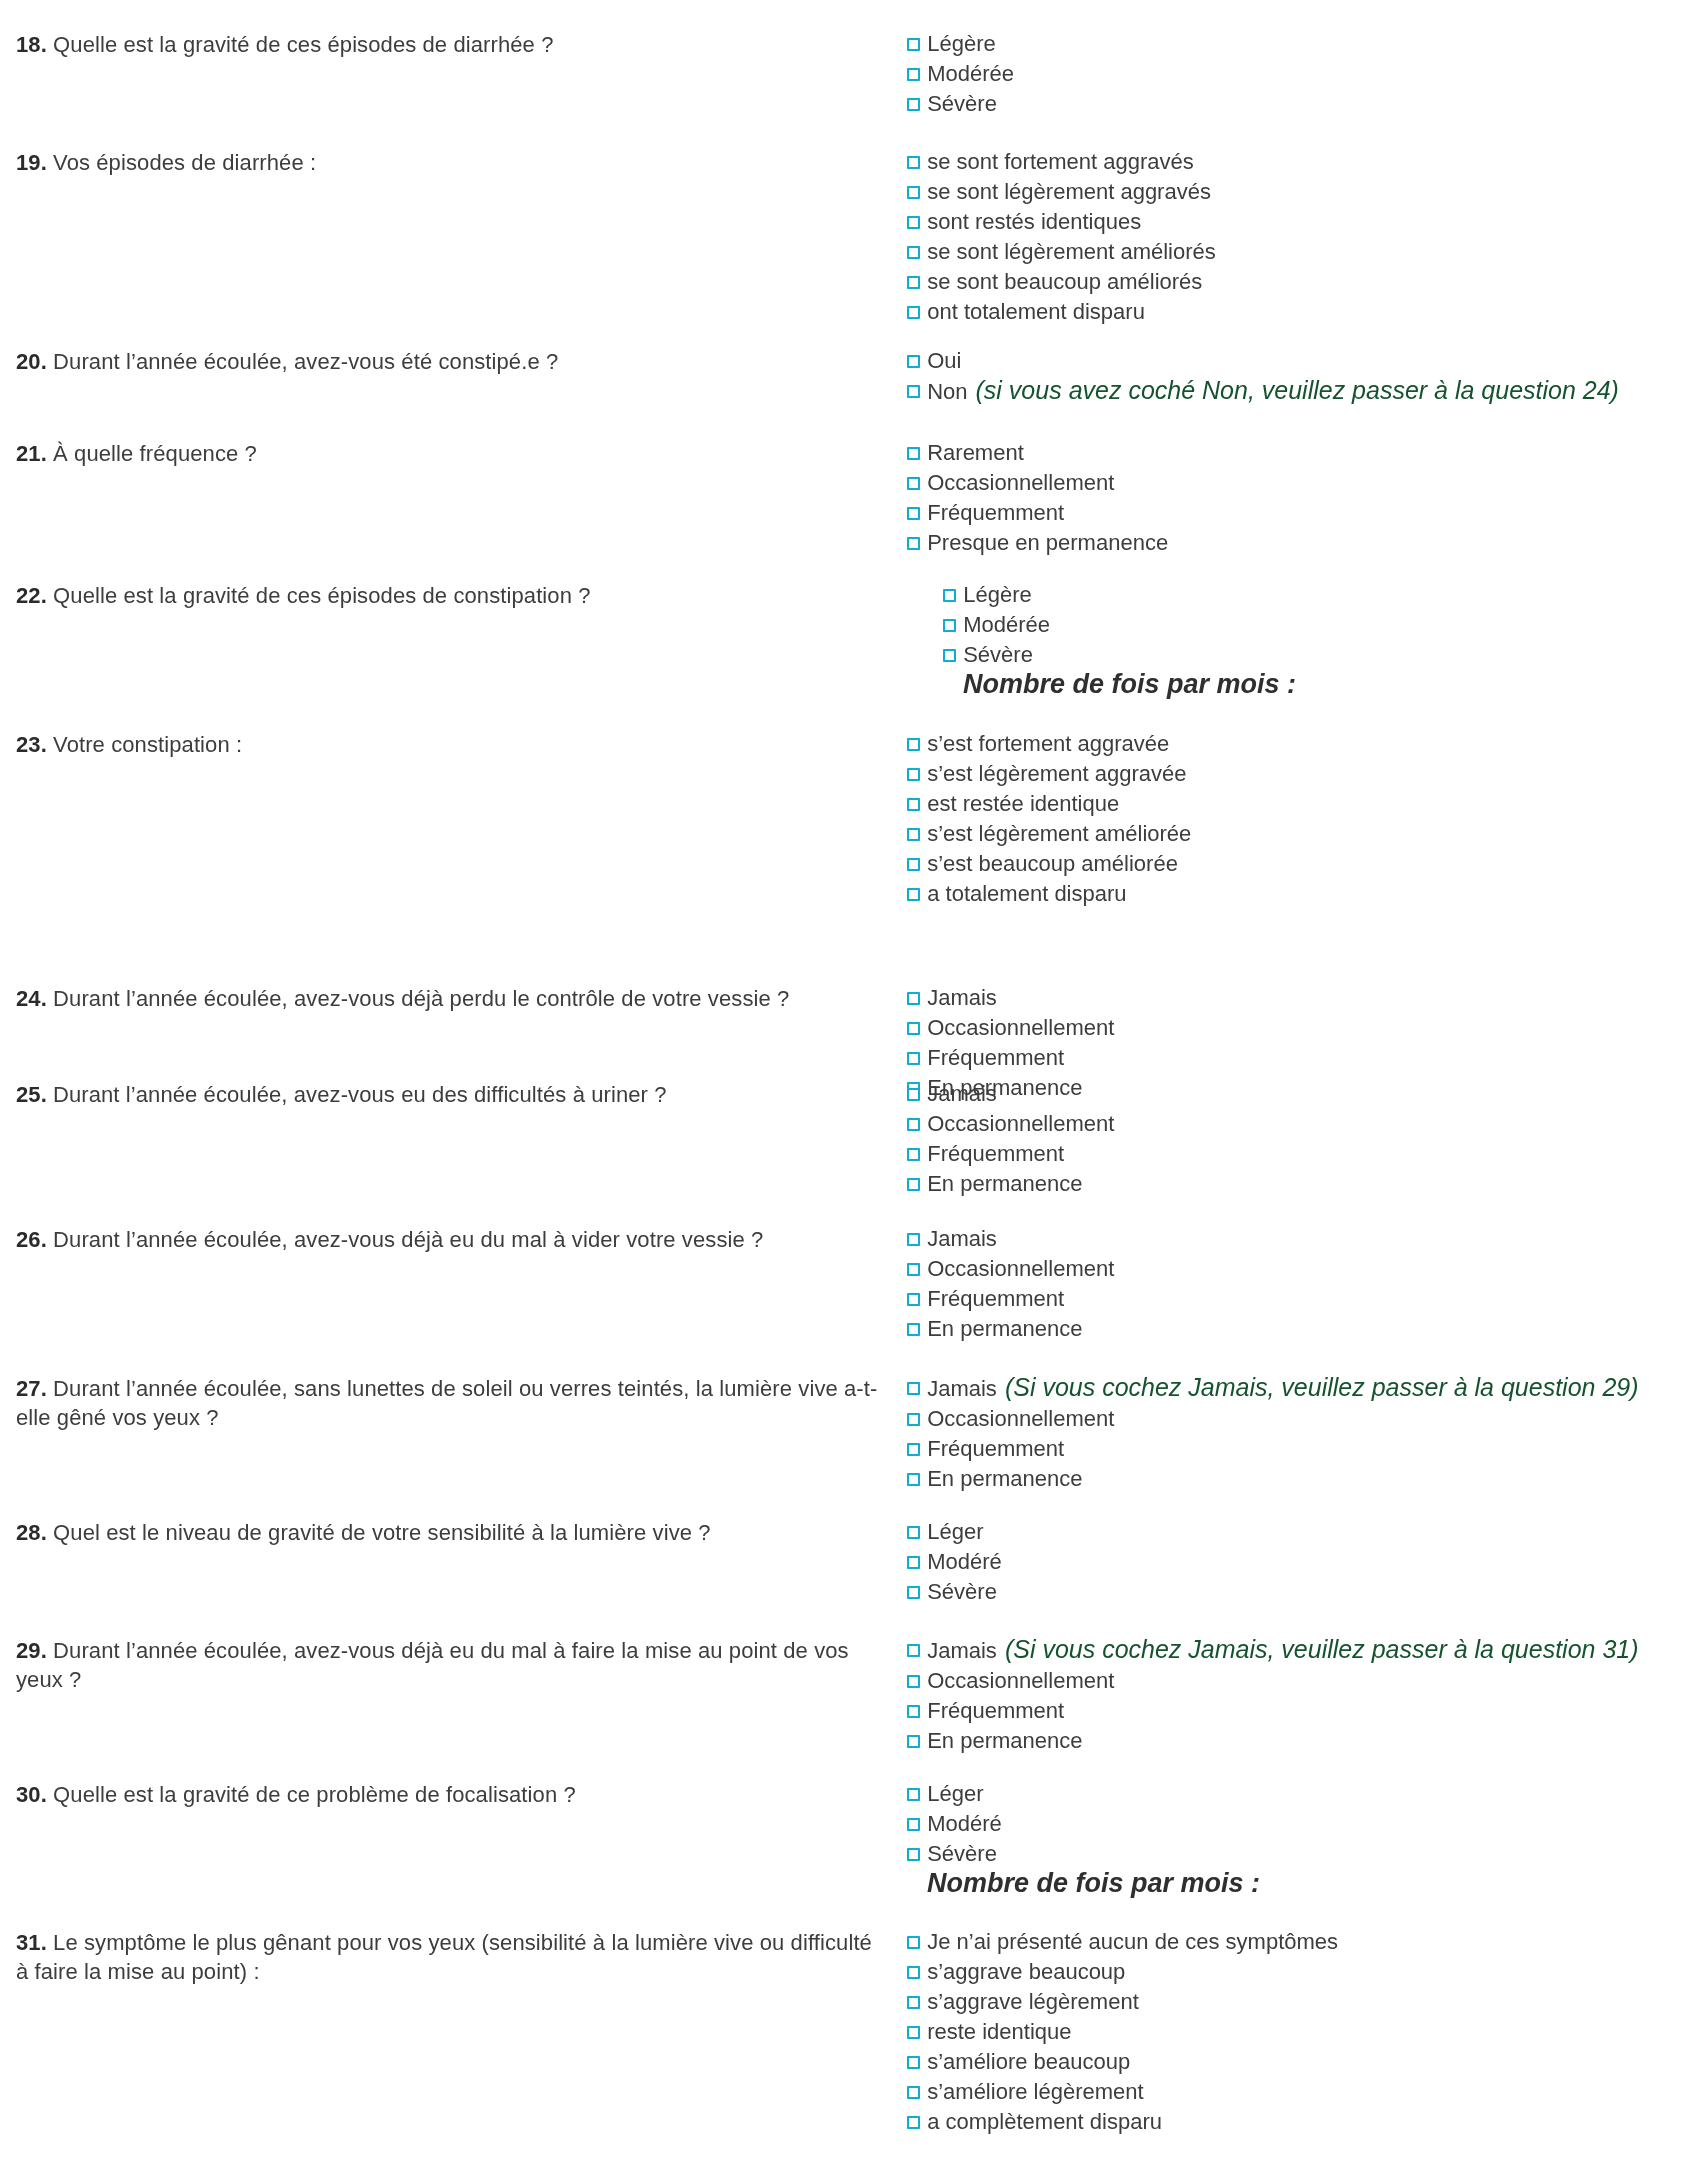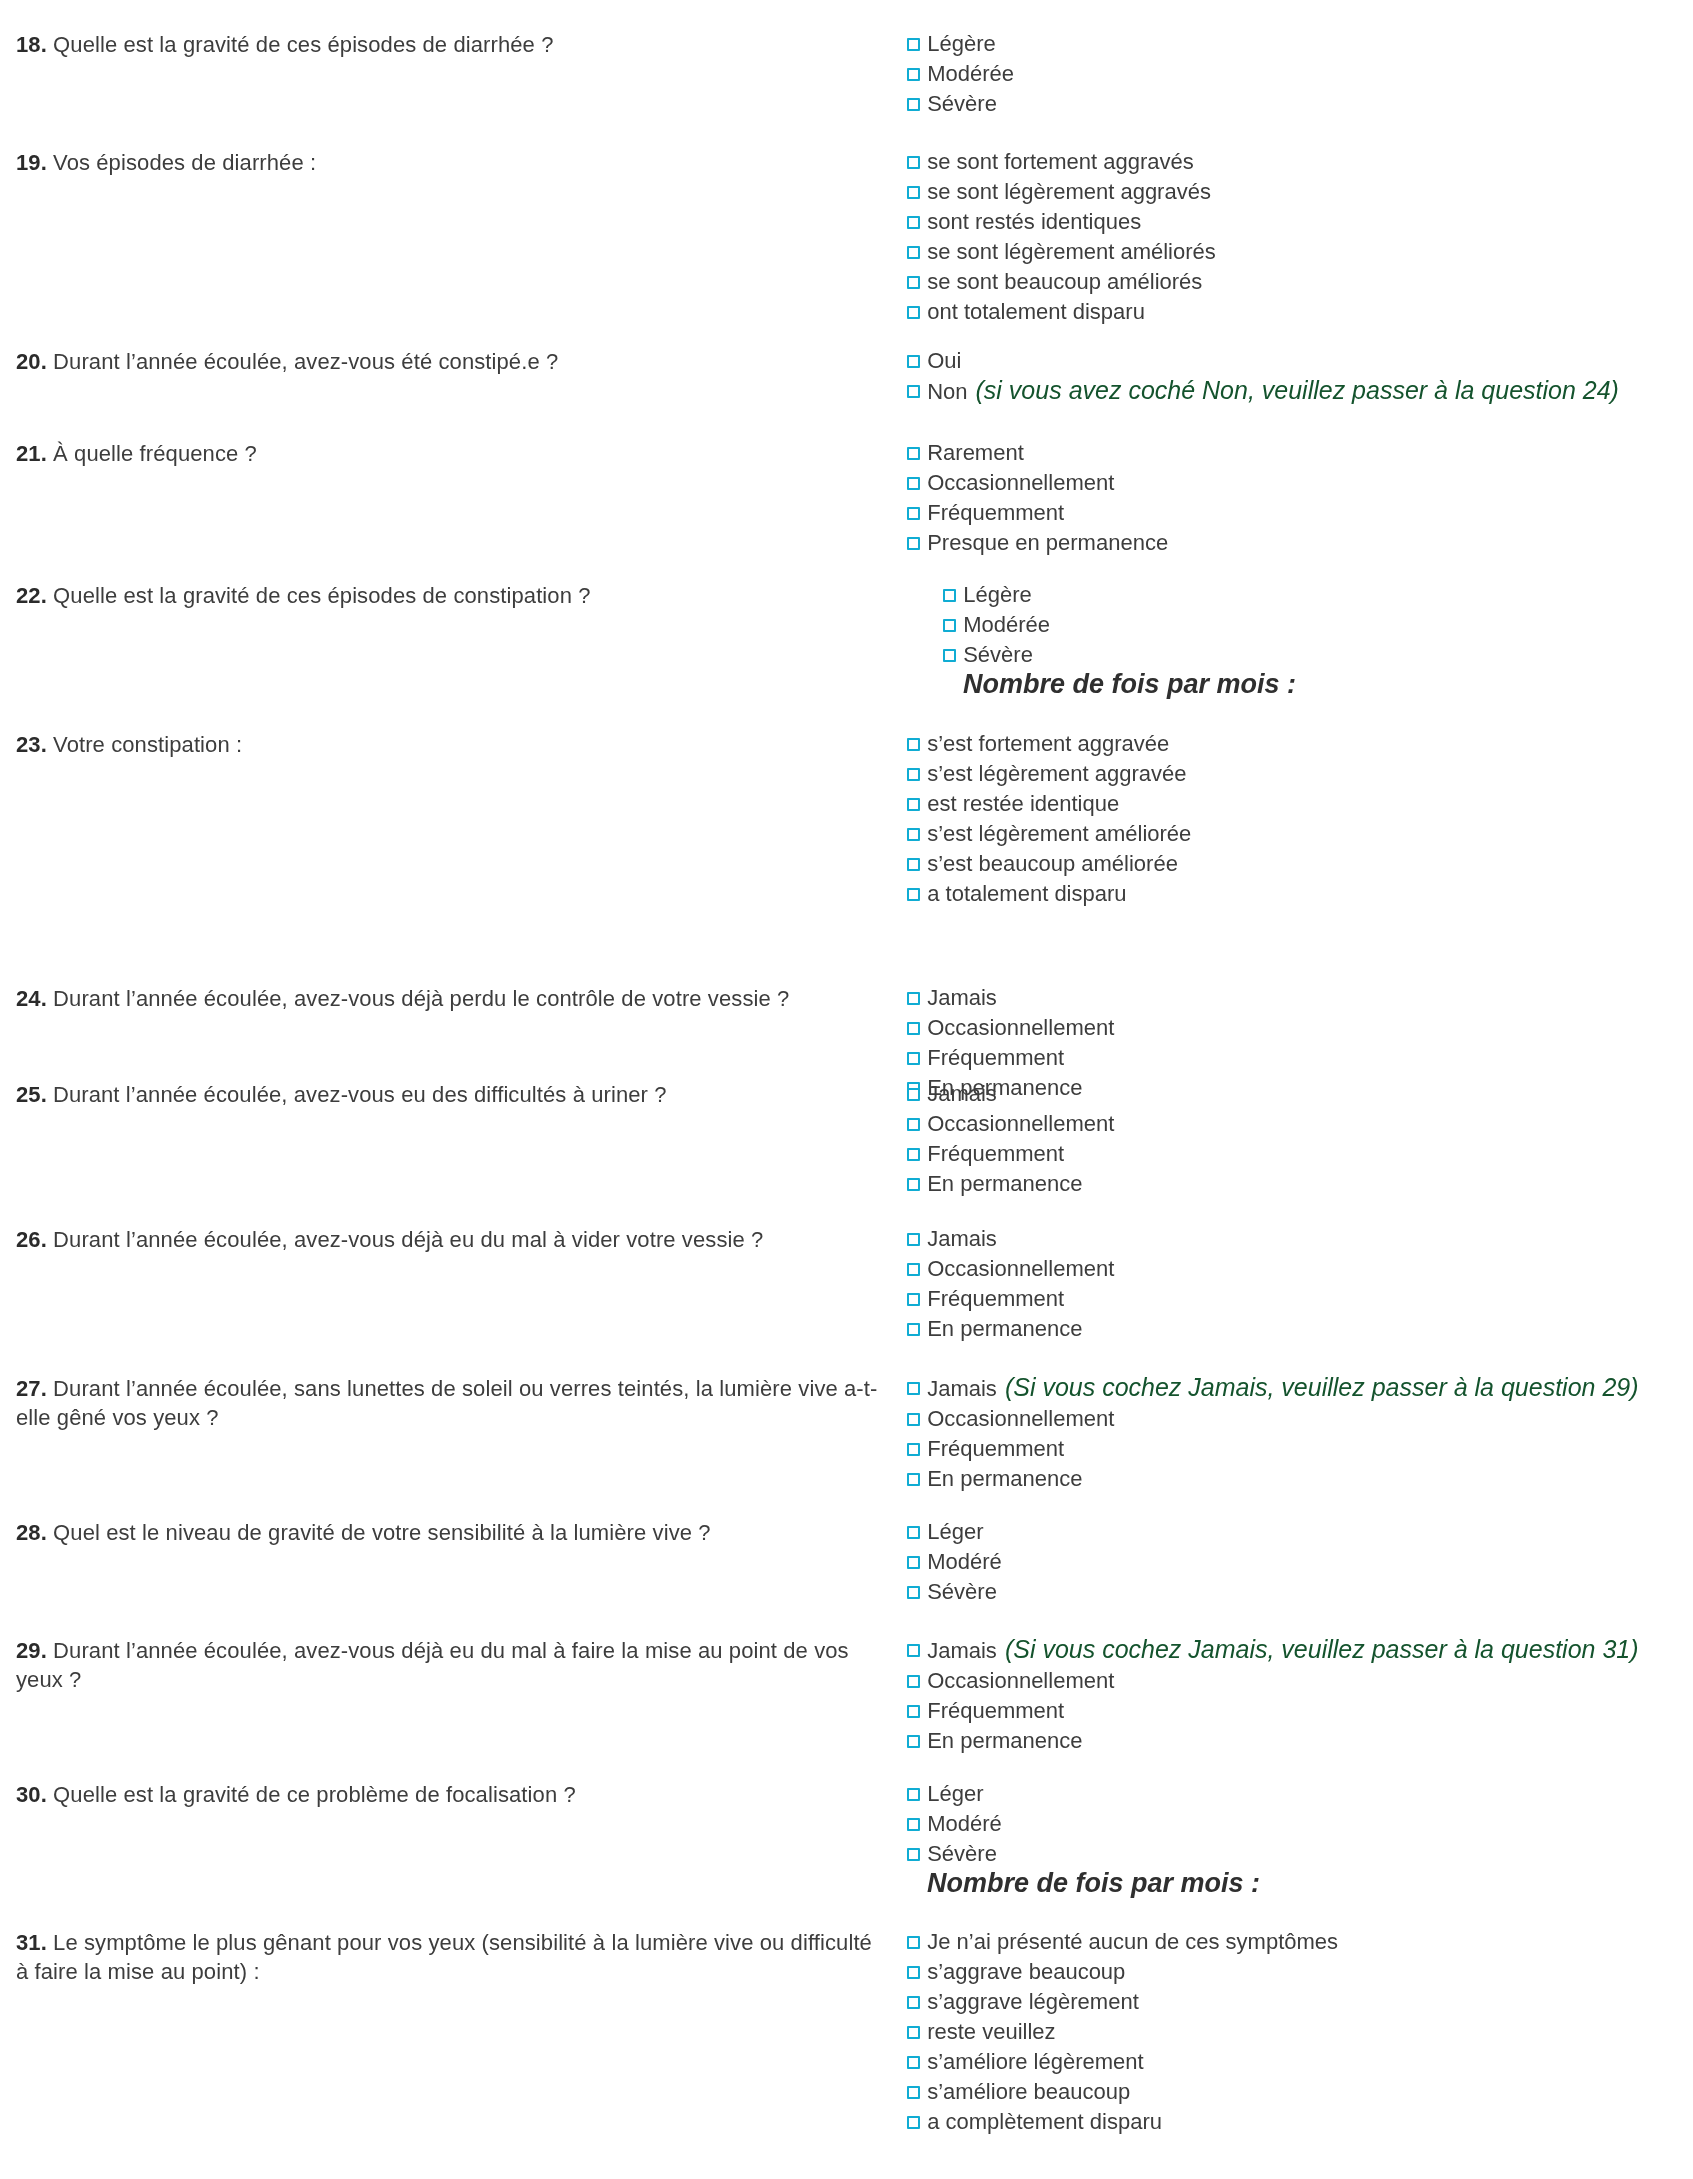--- a/index.html
+++ b/index.html
@@ -443,31 +443,31 @@
           <li class="opt">
             <span class="cb"></span>
             <span><span class="opt-label">s’aggrave beaucoup</span></span>
           </li>
           <li class="opt">
             <span class="cb"></span>
             <span><span class="opt-label">s’aggrave légèrement</span></span>
           </li>
           <li class="opt">
             <span class="cb"></span>
-            <span><span class="opt-label">reste veuillez</span></span>
+            <span><span class="opt-label">reste identique</span></span>
+          </li>
+          <li class="opt">
+            <span class="cb"></span>
+            <span><span class="opt-label">s’améliore beaucoup</span></span>
           </li>
           <li class="opt">
             <span class="cb"></span>
             <span><span class="opt-label">s’améliore légèrement</span></span>
           </li>
           <li class="opt">
             <span class="cb"></span>
-            <span><span class="opt-label">s’améliore beaucoup</span></span>
-          </li>
-          <li class="opt">
-            <span class="cb"></span>
             <span><span class="opt-label">a complètement disparu</span></span>
           </li>
         </ul>
       </div>
     </div>
   </div>
 
 
 </body></html>

